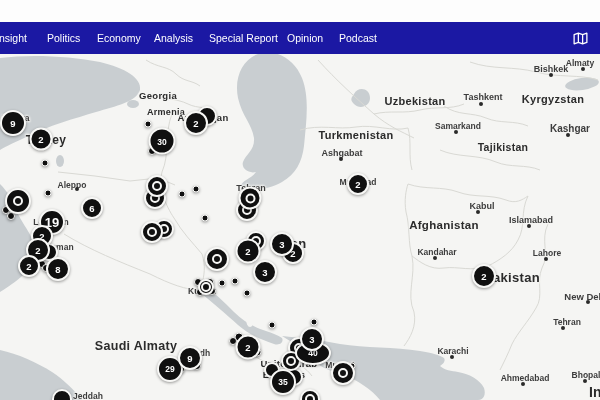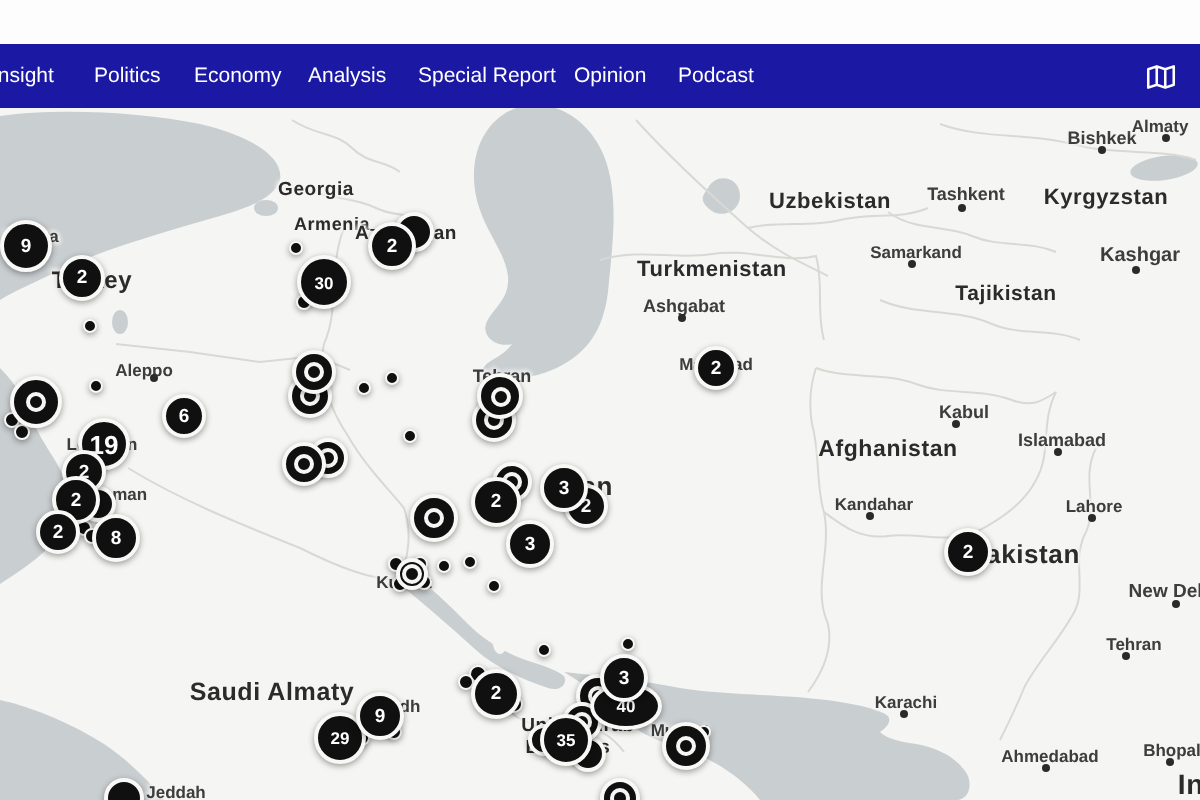--- a/index.html
+++ b/index.html
@@ -196,16 +196,16 @@
         <div class="mk cluster" style="left: 248px; top: 197px; width: 25px; height: 25px; font-size: 9.5px;">2</div>
         <div class="mk cluster" style="left: 293px; top: 199px; width: 22px; height: 22px; font-size: 9.5px;">2</div>
         <div class="mk cluster" style="left: 282px; top: 190px; width: 24px; height: 24px; font-size: 9.5px;">3</div>
         <div class="mk cluster" style="left: 265px; top: 218px; width: 24px; height: 24px; font-size: 9.5px;">3</div>
         <div class="mk cluster" style="left: 484px; top: 222px; width: 24px; height: 24px; font-size: 9.5px;">2</div>
         <div class="mk cluster" style="left: 170px; top: 315px; width: 26px; height: 26px; font-size: 8.5px;">29</div>
         <div class="mk cluster" style="left: 190px; top: 304px; width: 24px; height: 24px; font-size: 9.5px;">9</div>
         <div class="mk cluster" style="left: 248px; top: 293px; width: 25px; height: 25px; font-size: 9.5px;">2</div>
         <div class="mk cluster" style="left: 313px; top: 299px; width: 36px; height: 24px; font-size: 8.5px;">40</div>
         <div class="mk cluster" style="left: 312px; top: 285px; width: 24px; height: 24px; font-size: 9.5px;">3</div>
-        <div class="mk cluster" style="left: 283px; top: 316px; width: 26px; height: 26px; font-size: 8.5px; text-align: right;">35</div>
+        <div class="mk cluster" style="left: 283px; top: 328px; width: 26px; height: 26px; font-size: 8.5px; text-align: right;">35</div>
       </div>
   </div>
 </div>
 
 </body></html>

